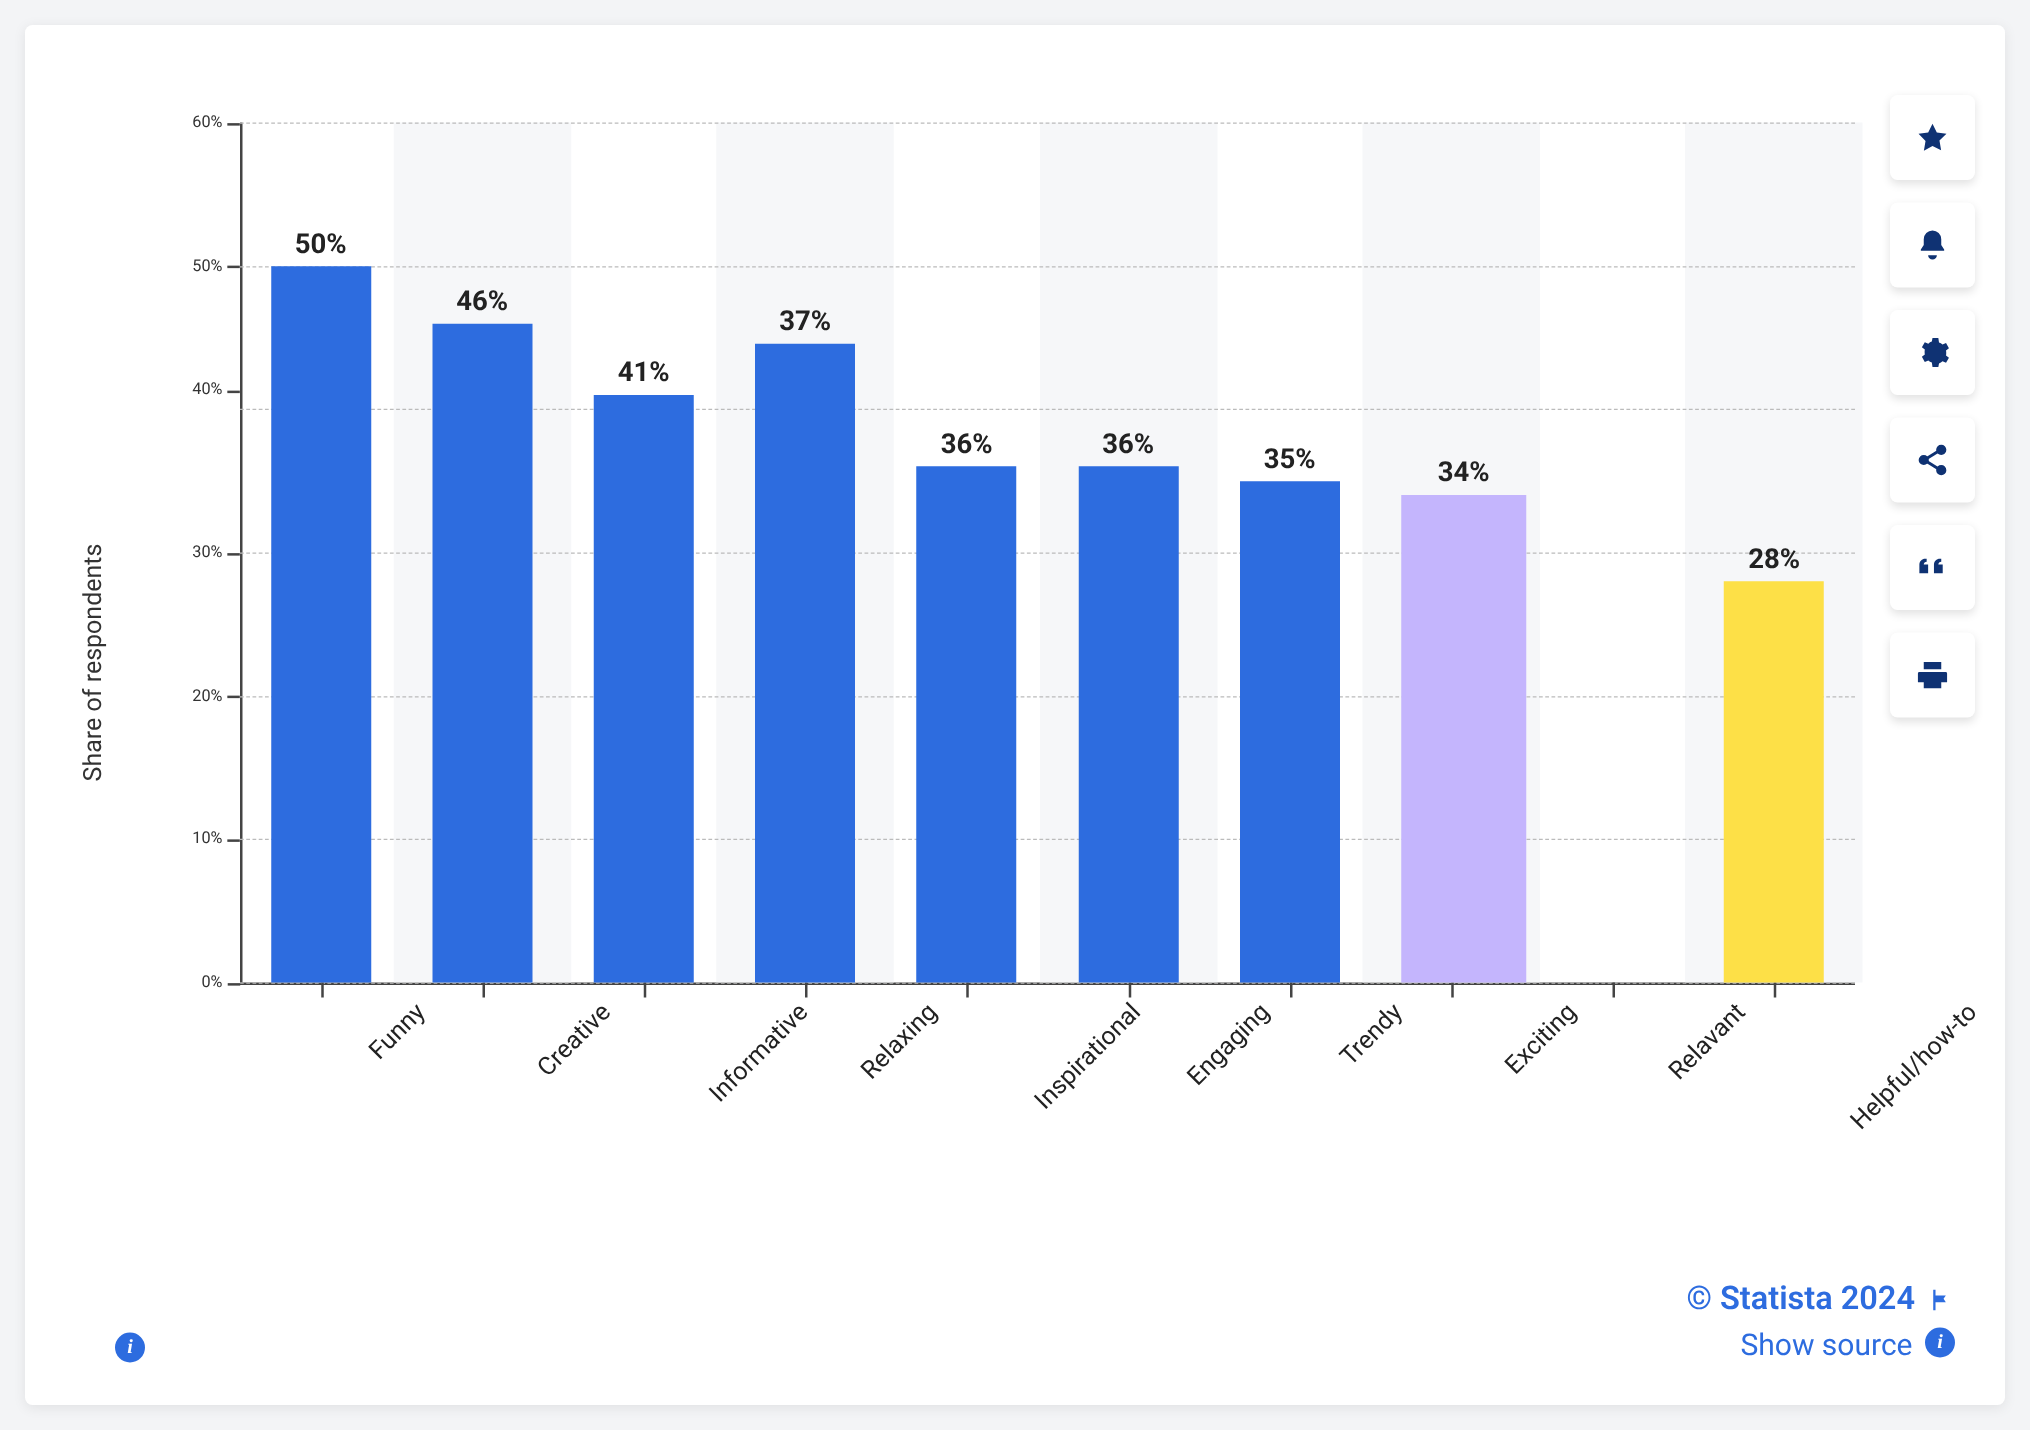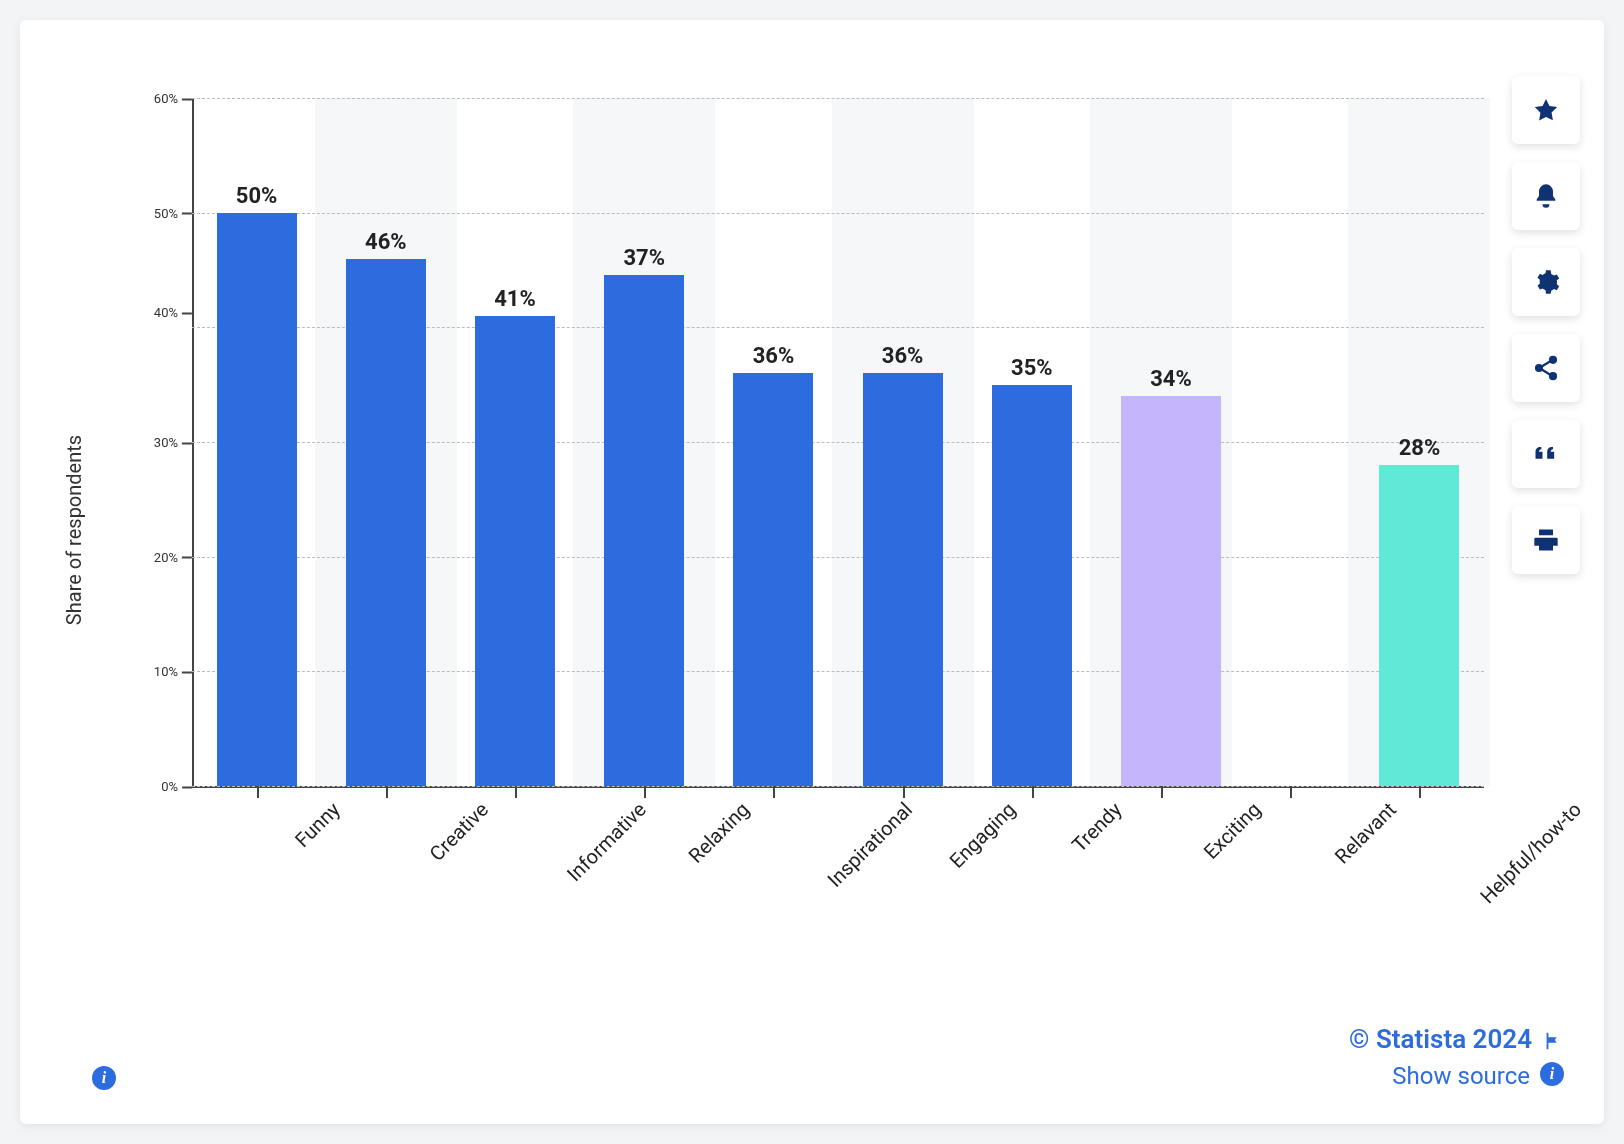--- a/index.html
+++ b/index.html
@@ -308,21 +308,21 @@
           </div>
           <div class="bar" style="left: 670.548px; width: 80.104px; height: 412.8px; background: rgb(45, 108, 223);">
             <div class="label">36%</div>
           </div>
           <div class="bar" style="left: 799.748px; width: 80.104px; height: 401.333px; background: rgb(45, 108, 223);">
             <div class="label">35%</div>
           </div>
           <div class="bar" style="left: 928.948px; width: 100px; height: 389.867px; background: #c4b5fd;">
             <div class="label">34%</div>
           </div>
-          <div class="bar" style="left: 1187.35px; width: 80.104px; height: 321.067px; background: #5eead4;">
+          <div class="bar" style="left: 1187.35px; width: 80.104px; height: 321.067px; background: #fde047;">
             <div class="label">28%</div>
           </div>
         </div>
         <div class="x-tick-mark" style="left: 64.6px;"></div>
         <div class="x-label" style="left: 70.6px;">Funny</div>
         <div class="x-tick-mark" style="left: 193.8px;"></div>
         <div class="x-label" style="left: 199.8px;">Creative</div>
         <div class="x-tick-mark" style="left: 323px;"></div>
         <div class="x-label" style="left: 329px;">Informative</div>
         <div class="x-tick-mark" style="left: 452.2px;"></div>

